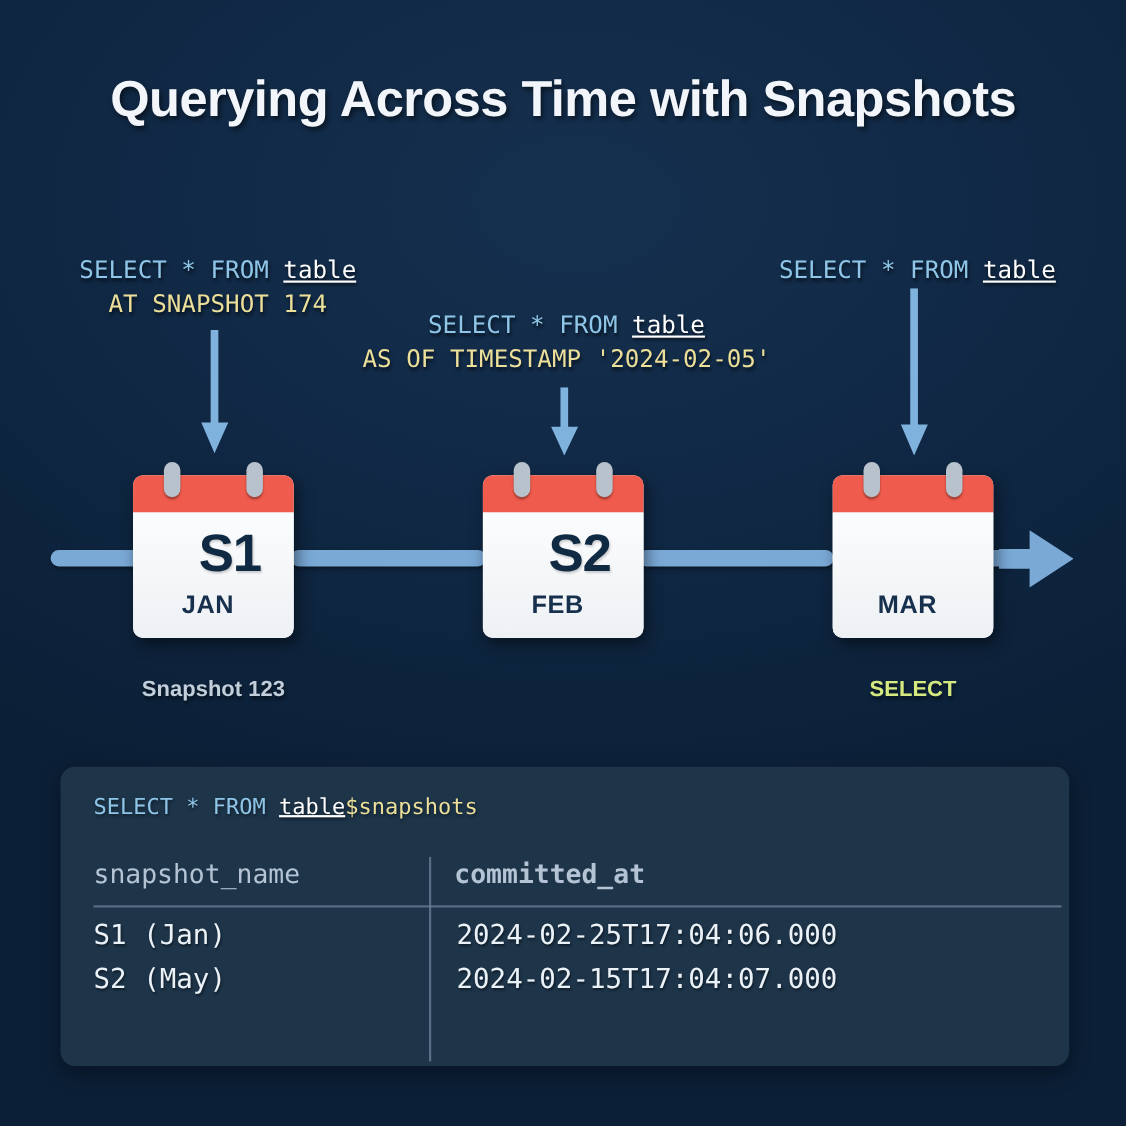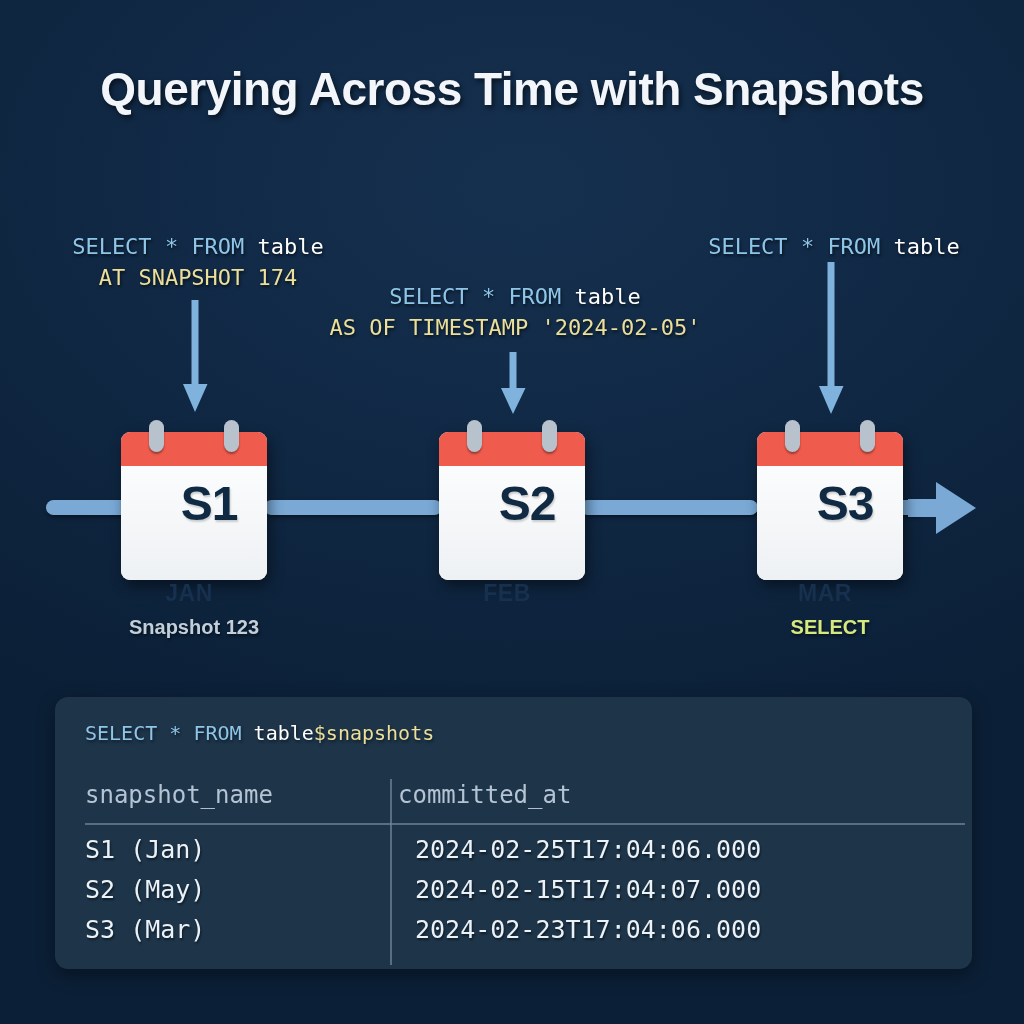--- a/index.html
+++ b/index.html
@@ -39,21 +39,21 @@
     position: absolute;
     font-family: "DejaVu Sans Mono", monospace;
     font-size: 22px;
     line-height: 31px;
     white-space: nowrap;
     text-shadow: 1px 2px 3px rgba(0,0,0,0.6);
   }
   .sql-line { display: block; }
   .kw  { color: #8fc6e8; }
   .star{ color: #8fc6e8; }
-  .id  { color: #ffffff; }
+  .id  { color: #ffffff; text-decoration: underline; }
   .lit { color: #ecdf9a; }
   .q1 { left: 48px;  top: 231px; text-align: center; width: 300px; }
   .q2 { left: 300px; top: 281px; text-align: center; width: 430px; }
   .q3 { left: 684px; top: 231px; text-align: center; width: 300px; }
 
   
   .down-arrow {
     position: absolute;
     width: 30px;
   }
@@ -120,21 +120,20 @@
   }
   .cal-m {
     position: absolute;
     left: 0; top: 104px;
     width: 136px;
     text-align: center;
     font-size: 23px;
     font-weight: bold;
     color: #17304d;
     letter-spacing: 0.5px;
-    margin-top: 44px;
   }
   .cal-caption {
     position: absolute;
     width: 260px;
     text-align: center;
     font-size: 20px;
     font-weight: bold;
     text-shadow: 1px 2px 3px rgba(0,0,0,0.5);
   }
   .cap-muted  { color: #c3cedb; }
@@ -167,21 +166,21 @@
     width: 860px;
     font-family: "DejaVu Sans Mono", monospace;
   }
   .tbl-head {
     position: relative;
     height: 42px;
     font-size: 24px;
     color: #b4c4d4;
   }
   .th-name { position: absolute; left: 0;   top: 2px; }
-  .th-time { position: absolute; left: 313px; top: 2px; }
+  .th-time { position: absolute; left: 328px; top: 2px; font-weight: bold; }
   .hrule {
     position: absolute;
     left: 0;
     top: 44px;
     width: 880px;
     height: 2px;
     background: #6d8299;
     opacity: 0.75;
   }
   .vrule {
@@ -288,21 +287,20 @@
     <div class="cal-s">S2</div>
     <div class="cal-m">FEB</div>
   </div>
   <div class="cal-caption cap-muted" style="left:382px; top:616px;"></div>
 
   <div class="cal" style="left:757px; top:432px;">
     <div class="cal-top"></div>
     <div class="cal-ring l"></div>
     <div class="cal-ring r"></div>
     <div class="cal-body"></div>
-    <div class="cal-s">S3</div>
     <div class="cal-m">MAR</div>
   </div>
   <div class="cal-caption cap-current" style="left:700px; top:616px;">SELECT</div>
 
   <div class="panel">
 
     <div class="panel-sql">
       <span class="kw">SELECT</span>
       <span class="star">*</span>
       <span class="kw">FROM</span>
@@ -319,22 +317,18 @@
 
       <div class="tbl-rows">
         <div class="trow">
           <span class="td-name">S1 (Jan)</span>
           <span class="td-time">2024-02-25T17:04:06.000</span>
         </div>
         <div class="trow">
           <span class="td-name">S2 (May)</span>
           <span class="td-time">2024-02-15T17:04:07.000</span>
         </div>
-        <div class="trow">
-          <span class="td-name">S3 (Mar)</span>
-          <span class="td-time">2024-02-23T17:04:06.000</span>
-        </div>
       </div>
     </div>
 
   </div>
 
 </div>
 
 </body></html>

